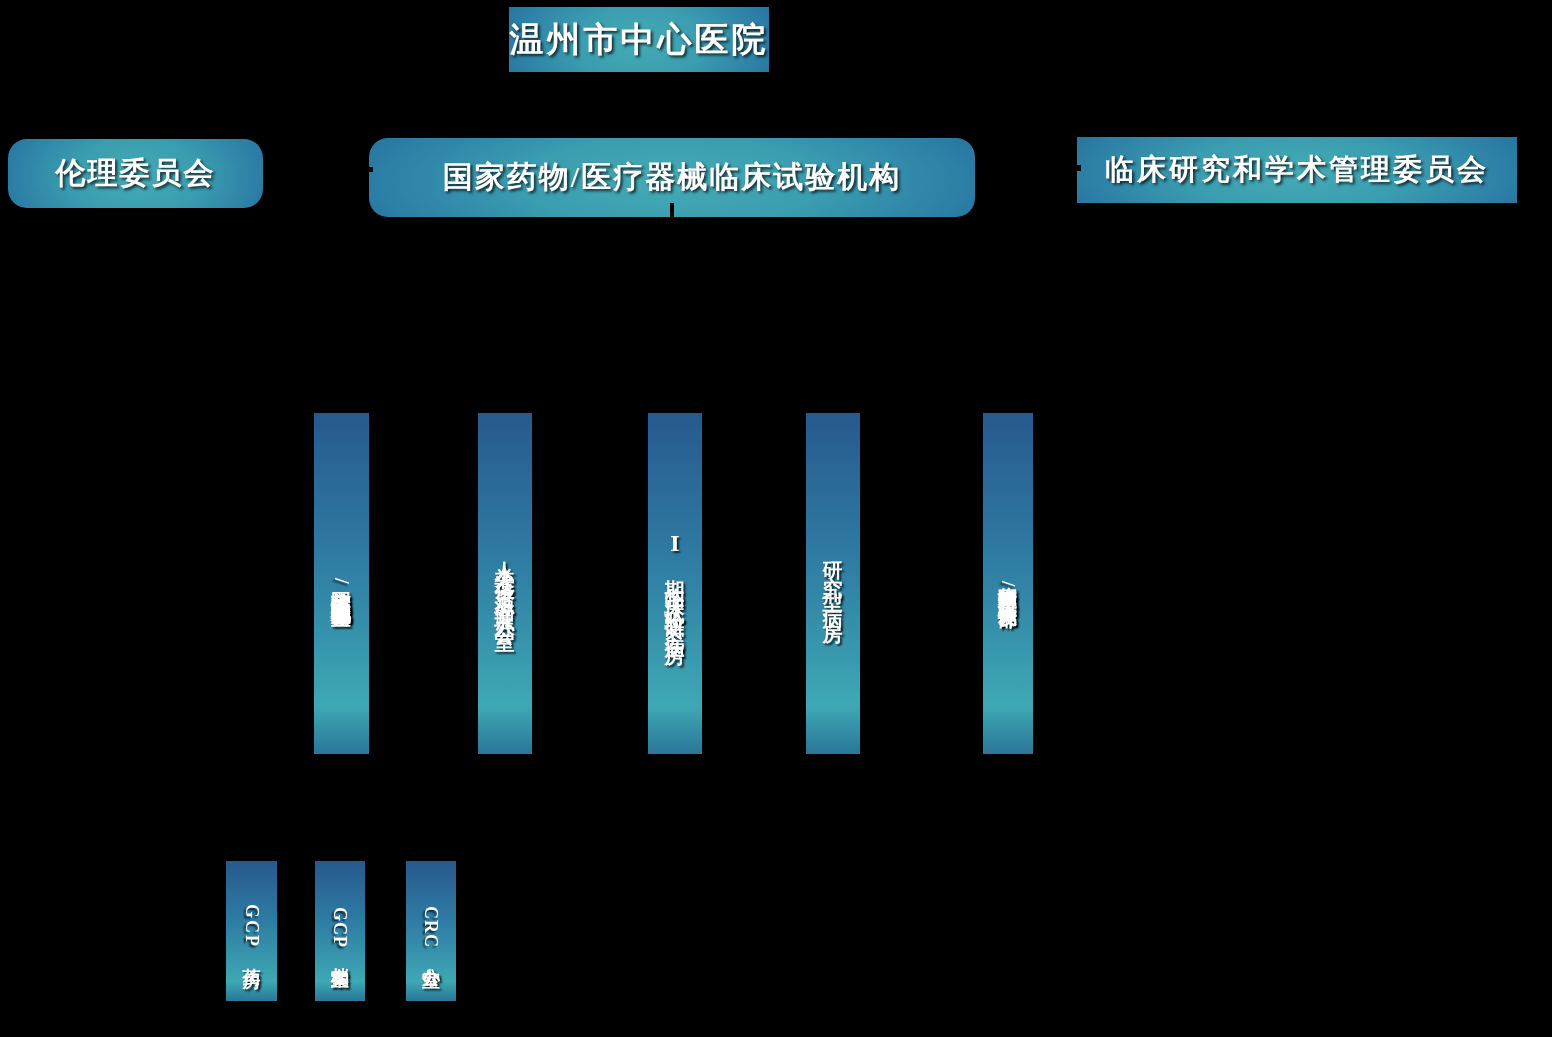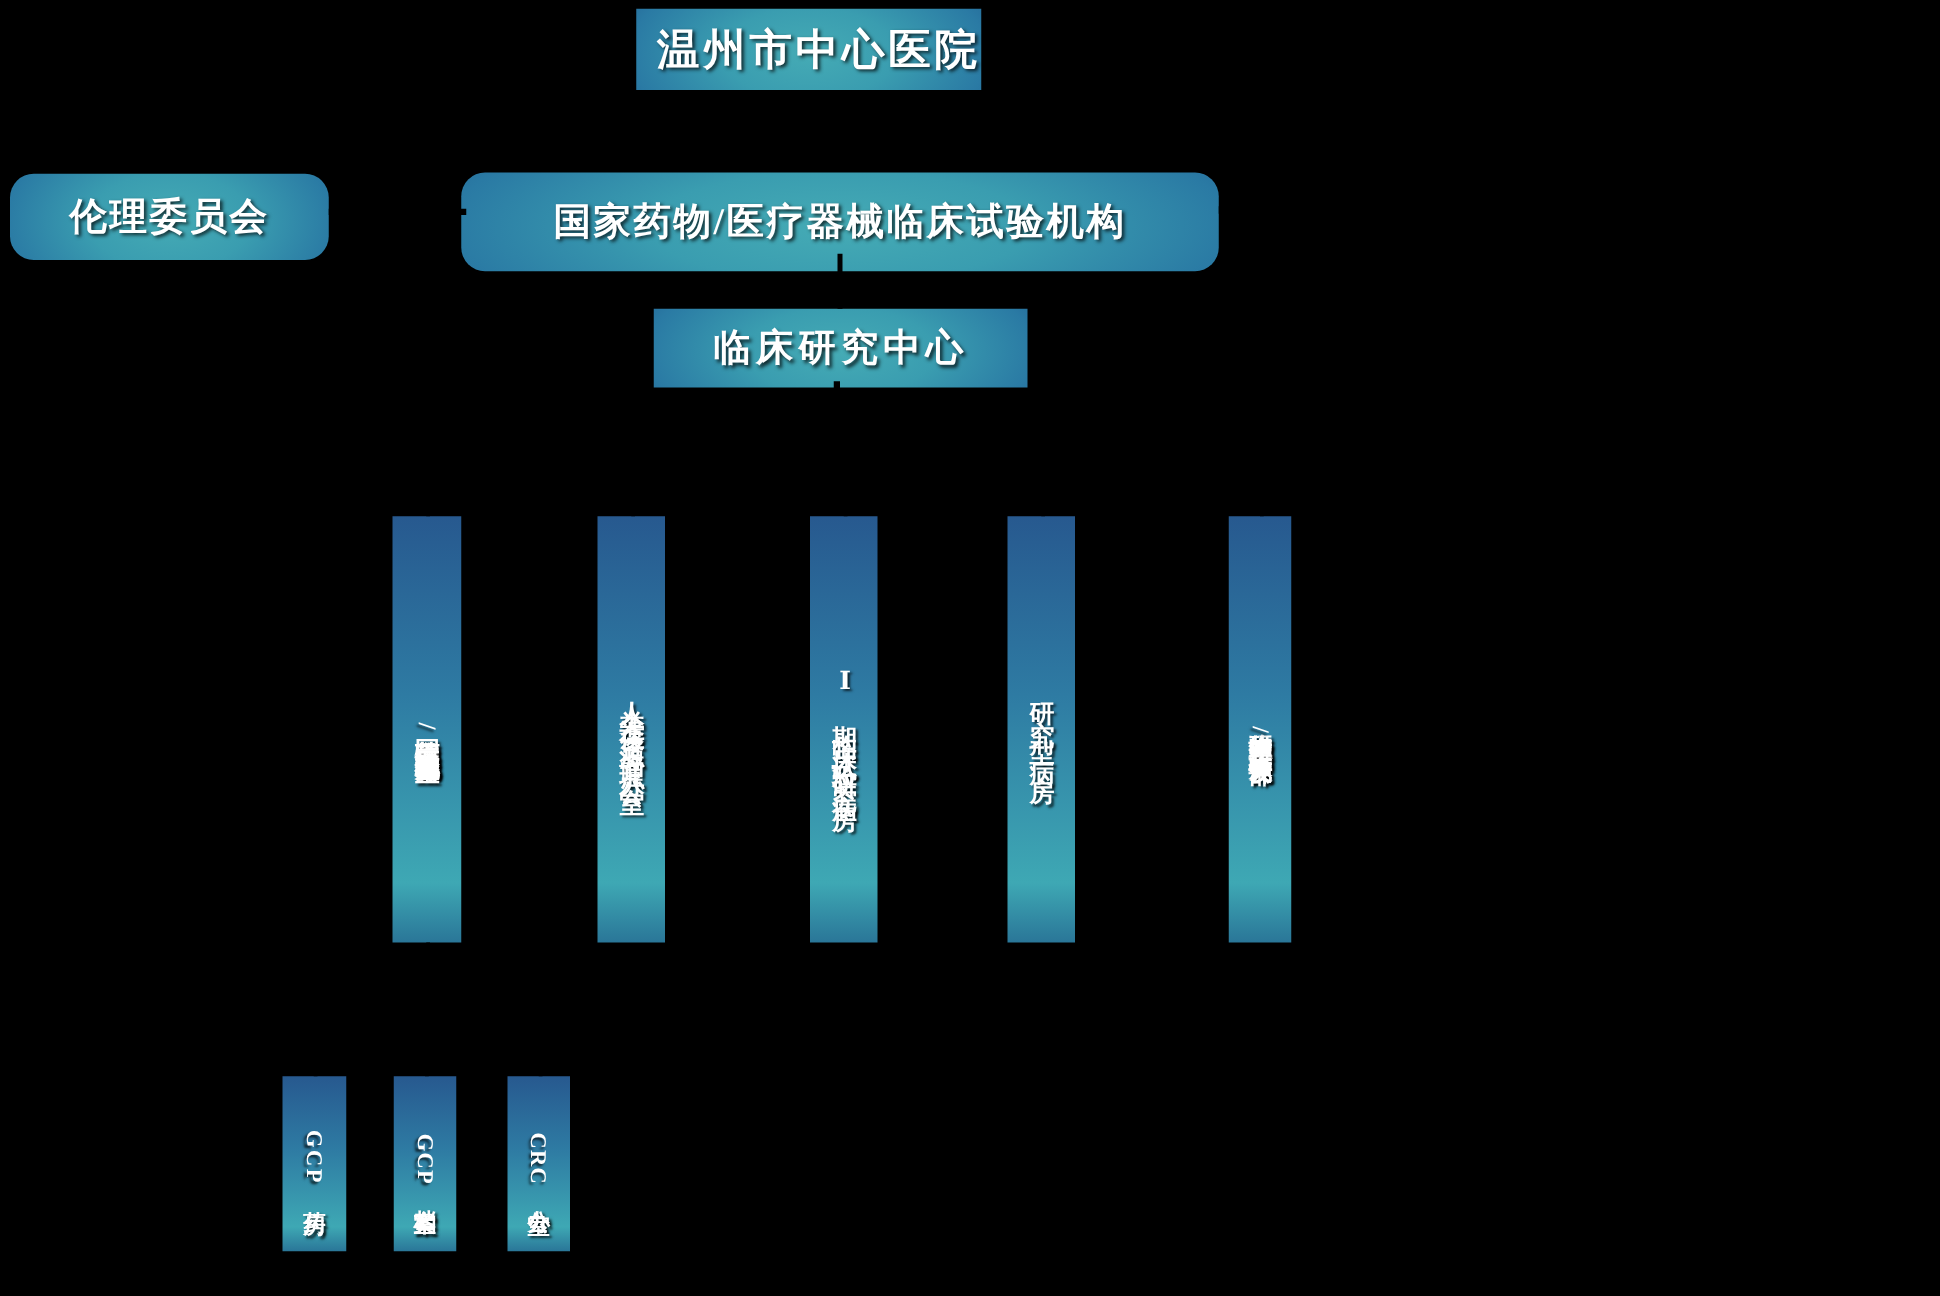--- a/index.html
+++ b/index.html
@@ -48,36 +48,36 @@
   .vls-2 { letter-spacing:2px; }
   .vls-7 { letter-spacing:7px; }
   .vls-8 { letter-spacing:8px; }
   .vls-15{ letter-spacing:15px; }
 </style>
 </head>
 <body>
 
 <div id="canvas">
 
-  <div class="hbox fs-title" style="left:509px; top:7px; width:260px; height:65px;padding-left:16px;">
+  <div class="hbox fs-title" style="left:509px; top:7px; width:260px; height:65px;">
     <span>温州市中心医院</span>
   </div>
 
   <div class="hbox fs-row2" style="left:8px; top:139px; width:255px; height:69px;">
     <span>伦理委员会</span>
   </div>
 
   <div class="hbox fs-row2" style="left:369px; top:138px; width:606px; height:79px;">
     <span>国家药物/医疗器械临床试验机构</span>
   </div>
 
+  <div class="hbox fs-row2b" style="left:1077px; top:137px; width:440px; height:66px;">
+    <span>临床研究和学术管理委员会</span>
+  </div>
 
-  <div class="hbox fs-center" style="left:523px; top:247px; width:299px; height:63px;">
-    <span>临床研究中心</span>
-  </div>
 
   <div class="vbox" style="left:314px; top:413px; width:55px; height:341px;">
     <span class="v-fs vls-0">国家药物/医疗器械临床试验机构办公室</span>
   </div>
 
   <div class="vbox" style="left:478px; top:413px; width:54px; height:341px;">
     <span class="v-fs vls-7">人类遗传资源管理办公室</span>
   </div>
 
   <div class="vbox" style="left:648px; top:413px; width:54px; height:341px;">

